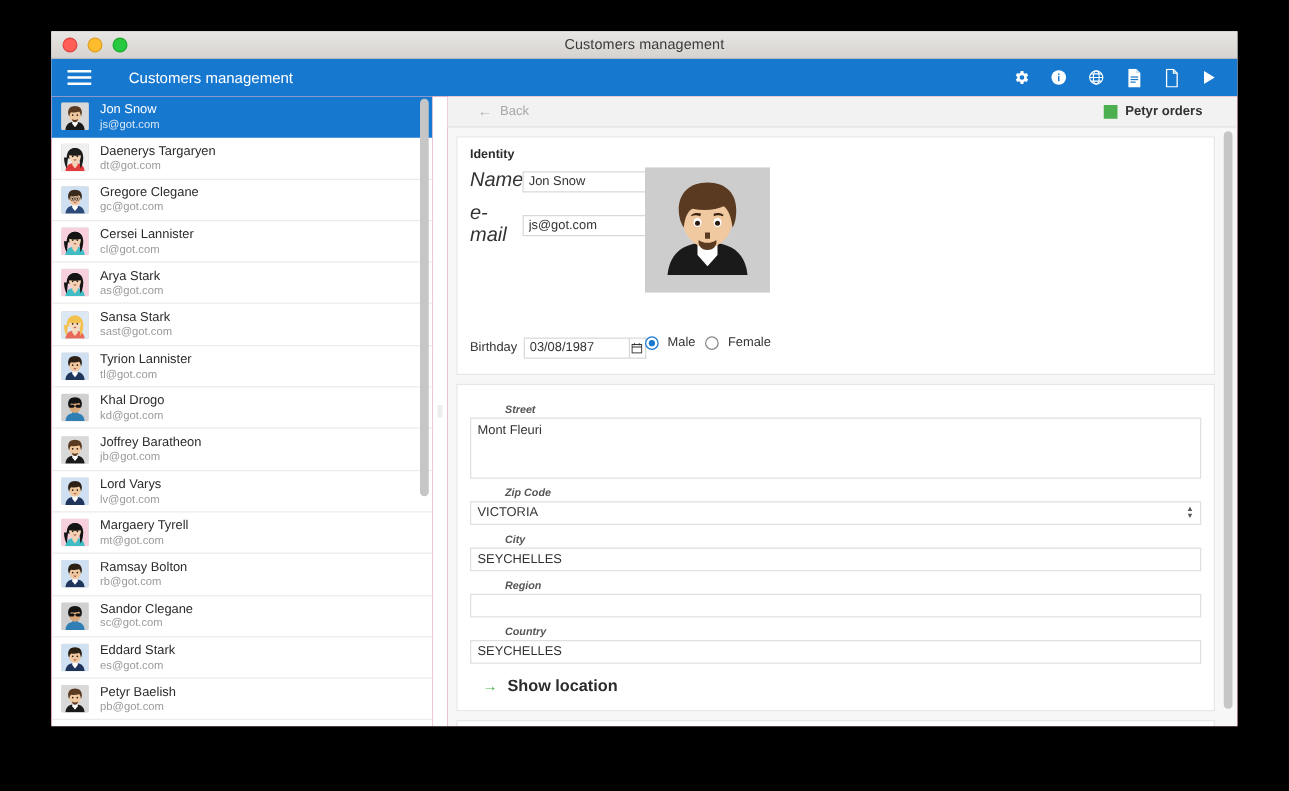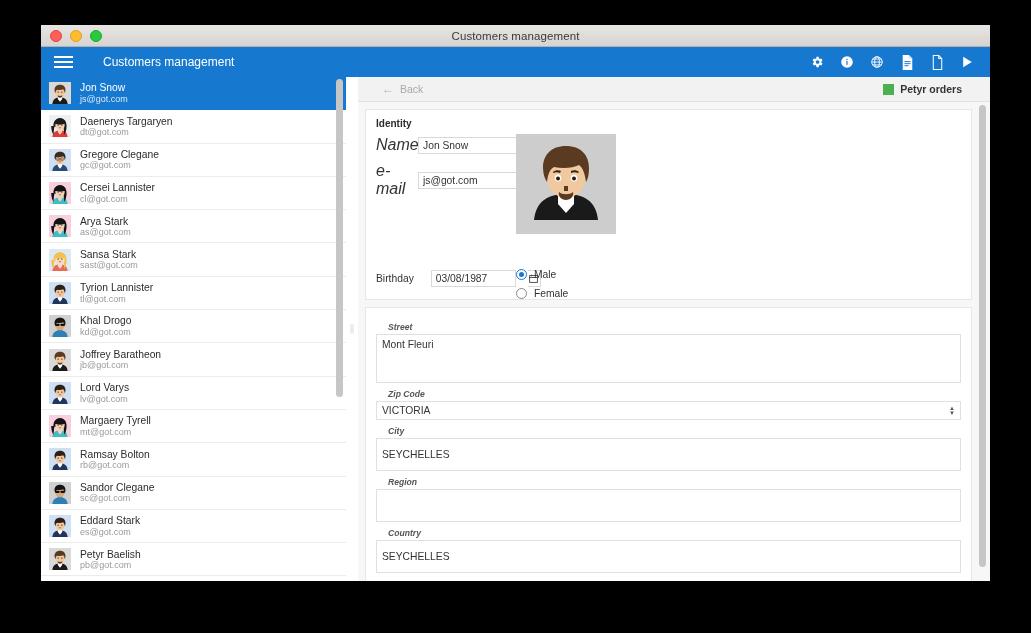--- a/index.html
+++ b/index.html
@@ -170,53 +170,53 @@
     width: 102px; height: 17px;
     border: 1px solid #d9d9d9; background: #fff;
     font-size: 10.3px; color: #333; padding: 0 4px;
     font-family: "Liberation Sans", sans-serif;
   }
   #avatar-large {
     position: absolute; left: 150px; top: 24px;
     width: 100px; height: 100px; background: #cdcdcd; overflow: hidden;
   }
   #avatar-large svg { display:block; width:100%; height:100%; }
-  #birthday-row { display: flex; align-items: center; margin-top: 72px; gap: 12px; }
+  #birthday-row { display: flex; align-items: center; margin-top: 72px; }
   #birthday-label { font-size: 10.3px; color: #333; margin-right: 5px; }
   #birthday-input {
     width: 85px; height: 17px; border: 1px solid #d9d9d9; background:#fff;
     font-size: 10.3px; color: #333; padding: 0 4px;
     display: flex; align-items: center;
   }
   #birthday-cal {
     width: 13px; height: 17px; border: 1px solid #d9d9d9; border-left: none;
     background: #fff; display: flex; align-items: center; justify-content: center;
     cursor: pointer;
   }
   #gender-group {
     position: absolute; left: 150px; top: 159px;
-    display: flex; flex-direction: column; gap: 8px; justify-content: space-between;
+    display: flex; flex-direction: row; gap: 8px; justify-content: space-between;
   }
   .radio-item { display: flex; align-items: center; gap: 7px; font-size: 10.3px; color: #333; cursor: pointer; }
   .radio-dot { width: 11px; height: 11px; border-radius: 50%; border: 1.5px solid #8a8a8a; background: #fff; position: relative; }
   .radio-item.checked .radio-dot { border-color: #1778d0; }
   .radio-item.checked .radio-dot::after {
     content:""; position:absolute; left:2px; top:2px; width:5px; height:5px;
     border-radius:50%; background:#1778d0;
   }
 
   
   .field-label {
     font-size: 8.6px; font-style: italic; font-weight: bold;
-    color: #555; margin: 6px 0 2px 12px;
+    color: #555; margin: 6px 0 2px 28px;
   }
   .field-input {
     width: 100%; border: 1px solid #e0e0e0; background: #fff;
     font-size: 10.3px; color: #333;
-    padding: 3px 5px; height: 33px; display:flex; align-items:center;
+    padding: 3px 5px; height: 19px; display:flex; align-items:center;
     font-family: "Liberation Sans", sans-serif;
   }
   #street-area {
     width: 100%; border: 1px solid #e0e0e0; background: #fff;
     font-size: 10.3px; color: #333; padding: 4px 5px; height: 49px;
   }
   .field-select {
     width: 100%; border: 1px solid #e0e0e0; background: #fff;
     font-size: 10.3px; color: #333; padding: 3px 5px; height: 19px;
     display: flex; align-items: center; justify-content: space-between;

